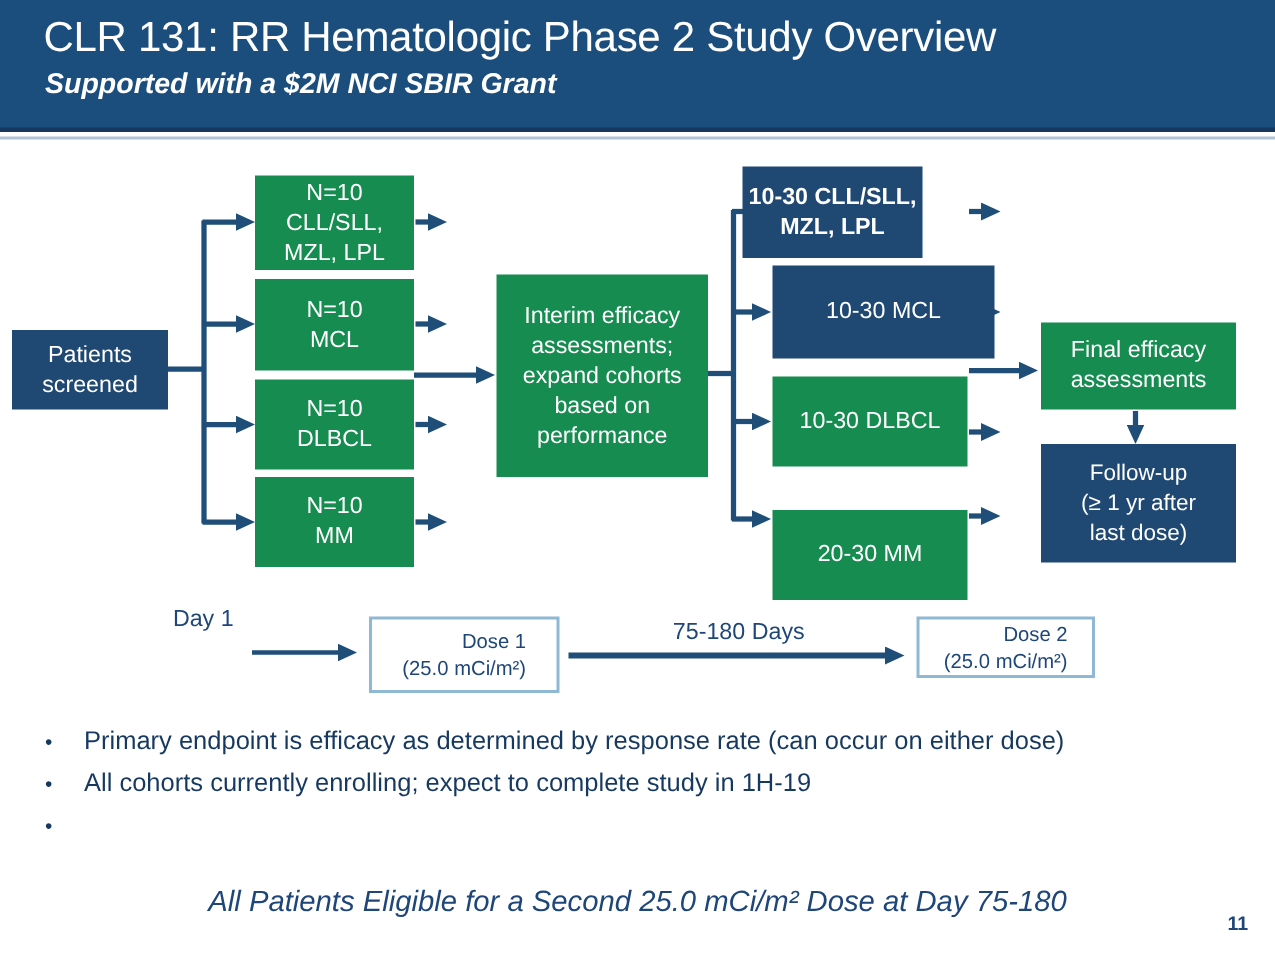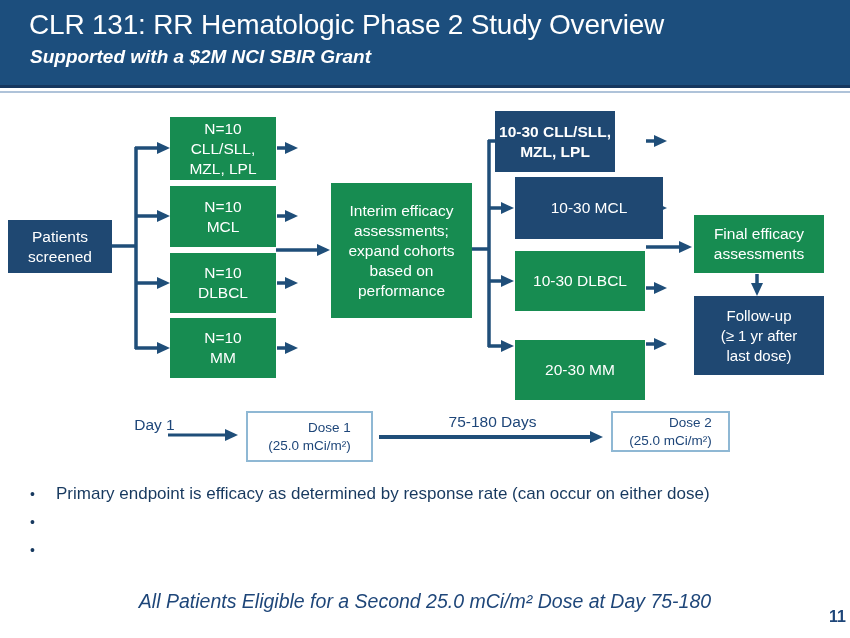--- a/index.html
+++ b/index.html
@@ -57,22 +57,22 @@
     color:var(--bullet-text,#17395F);font-size:17px;
   }
   .bullets li{display:flex;margin-bottom:8px;line-height:20px;}
   .bullets .dot{width:26px;margin-left:30px;flex:none;font-size:14px;line-height:20px;}
   
   .footer-note{
     position:absolute;left:0;top:590px;width:850px;text-align:center;
     color:var(--text-navy,#1E4679);font-size:19.5px;font-weight:400;font-style:italic;
   }
   .page-number{
-    position:absolute;right:4px;top:608px;color:var(--text-navy,#1E4679);
-    font-size:16px;font-weight:700;
+    position:absolute;right:18px;top:608px;color:var(--text-navy,#1E4679);
+    font-size:13px;font-weight:700;
   }
 </style>
 </head>
 <body>
 
 <div class="slide">
 
   <header class="banner"></header>
   <div class="banner-underline"></div>
   <div class="title">CLR 131: RR Hematologic Phase 2 Study Overview</div>
@@ -143,34 +143,35 @@
   <div class="fbox navy" style="left:515px;top:177px;width:148px;height:62px;">10-30 MCL</div>
   <div class="fbox green" style="left:515px;top:251px;width:130px;height:60px;">10-30 DLBCL</div>
   <div class="fbox green" style="left:515px;top:316px;width:130px;height:60px;margin-top:24px;">20-30 MM</div>
 
   <div class="fbox green" style="left:694px;top:215px;width:130px;height:58px;text-align:center;">Final efficacy
 assessments</div>
   <div class="fbox navy" style="left:694px;top:296px;width:130px;height:79px;font-size:15px;">Follow-up
 (≥ 1 yr after
 last dose)</div>
 
-  <div class="tl-label" style="left:108px;top:416px;width:55px;margin-left:19px;">Day 1</div>
+  <div class="tl-label" style="left:108px;top:404px;width:55px;">Day 1</div>
   <div class="dose-box" style="left:246px;top:411px;width:127px;height:51px;">Dose 1
 (25.0 mCi/m²)</div>
   <div class="tl-label" style="left:400px;top:413px;width:185px;">75-180 Days</div>
   <div class="dose-box" style="left:611px;top:411px;width:119px;height:41px;">Dose 2
 (25.0 mCi/m²)</div>
 
   <ul class="bullets">
     <li>
       <span class="dot">•</span>
       <span>Primary endpoint is efficacy as determined by response rate (can occur on either dose)</span>
     </li>
     <li>
       <span class="dot">•</span>
+      <span>All cohorts currently enrolling; expect to complete study in 1H-19</span>
     </li>
     <li>
       <span class="dot">•</span>
     </li>
   </ul>
 
   <div class="footer-note">All Patients Eligible for a Second 25.0 mCi/m² Dose at Day 75-180</div>
   <div class="page-number">11</div>
 
 </div>

